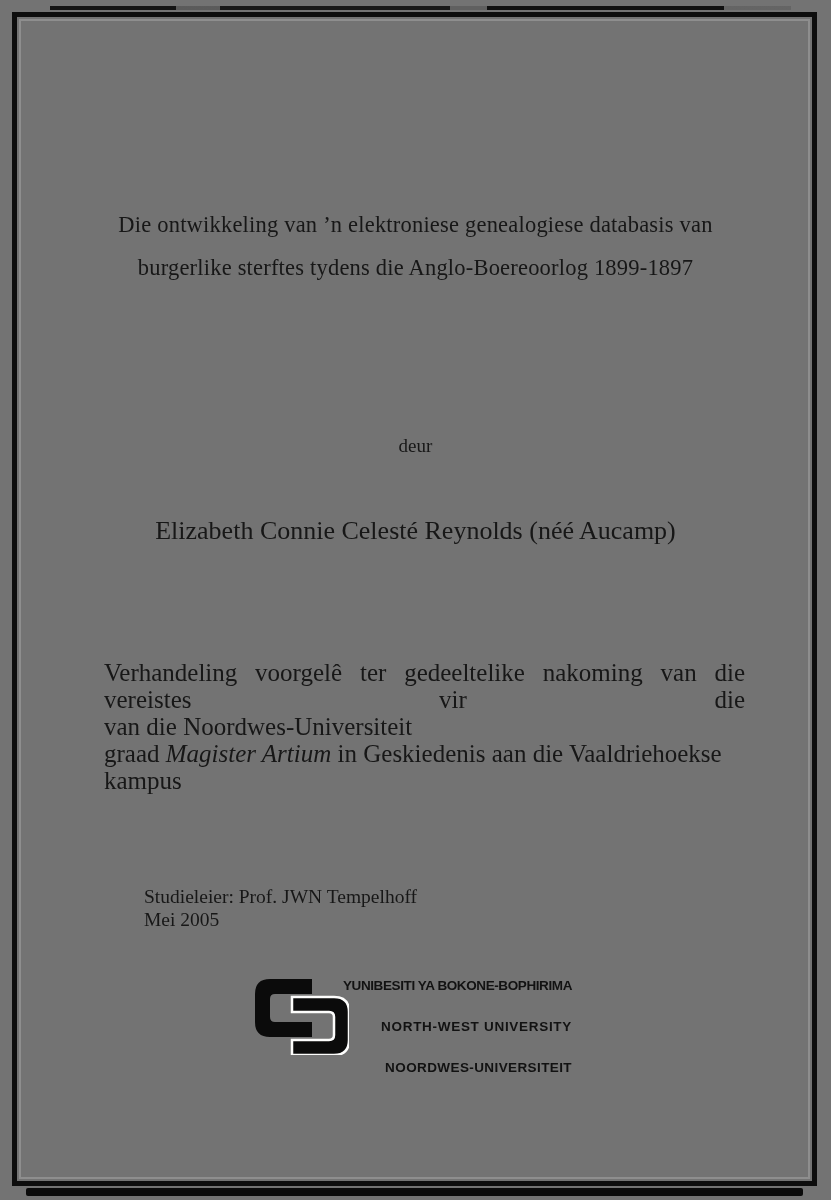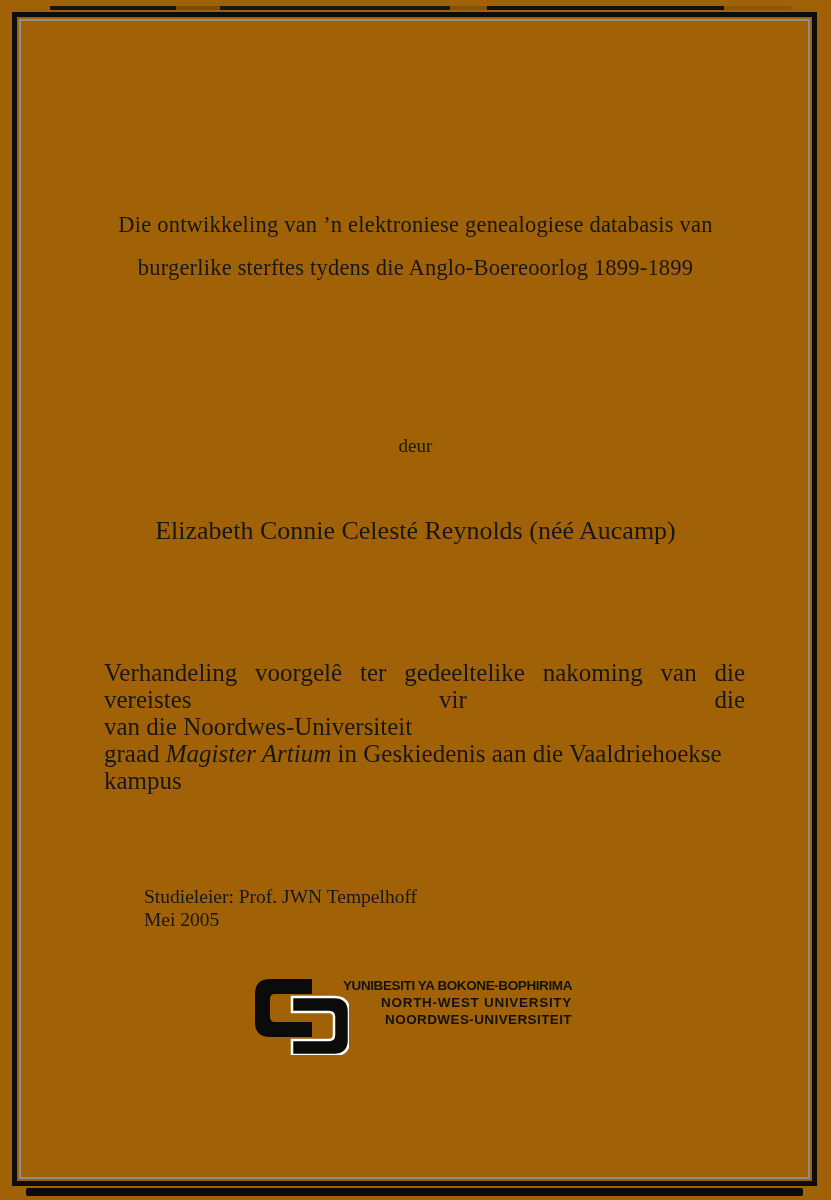--- a/index.html
+++ b/index.html
@@ -1,20 +1,20 @@
 <!DOCTYPE html>
 <html><head>
 <meta charset="utf-8">
 <style>
   html, body { margin: 0; padding: 0; background: #ffffff; }
   .page {
     position: relative;
     width: 831px;
     height: 1200px;
-    background: #a16207;
+    background: #737373;
     font-family: "Liberation Serif", serif;
     color: #171717;
     overflow: hidden;
   }
   
   .frame-outer {
     position: absolute;
     top: 12px; left: 12px; right: 14px; bottom: 14px;
     border: 5px solid #0d0d0d;
   }
@@ -84,38 +84,39 @@
     top: 977px; right: 259px;
     display: flex;
     flex-direction: column;
     align-items: flex-end;
     font-family: "Liberation Sans", sans-serif;
     font-weight: 700;
     font-size: 13.5px;
     line-height: 17px;
     color: #121212;
     white-space: nowrap;
+    gap: 24px;
   }
   .logo-l1 { letter-spacing: -0.4px; }
   .logo-l2 { letter-spacing: 0.7px; text-align: center; }
   .logo-l3 { letter-spacing: 0.4px; }
 </style>
 </head>
 <body>
 
 <div class="page">
 
   <div class="scan-smudge-top"></div>
   <div class="frame-outer"></div>
   <div class="frame-inner"></div>
   <div class="scan-shadow-bottom"></div>
 
   <div class="block centered title-block">
     <div>Die ontwikkeling van ’n elektroniese genealogiese databasis van</div>
-    <div>burgerlike sterftes tydens die Anglo-Boereoorlog 1899-1899</div>
+    <div>burgerlike sterftes tydens die Anglo-Boereoorlog 1899-1897</div>
   </div>
 
   <div class="block centered byline-block">deur</div>
 
   <div class="block centered author-block">Elizabeth Connie Celesté Reynolds (néé Aucamp)</div>
 
   <div class="block statement-block">
     <div class="justified-line">Verhandeling voorgelê ter gedeeltelike nakoming van die vereistes vir die</div>
     <div>van die Noordwes-Universiteit</div>
     <div>

